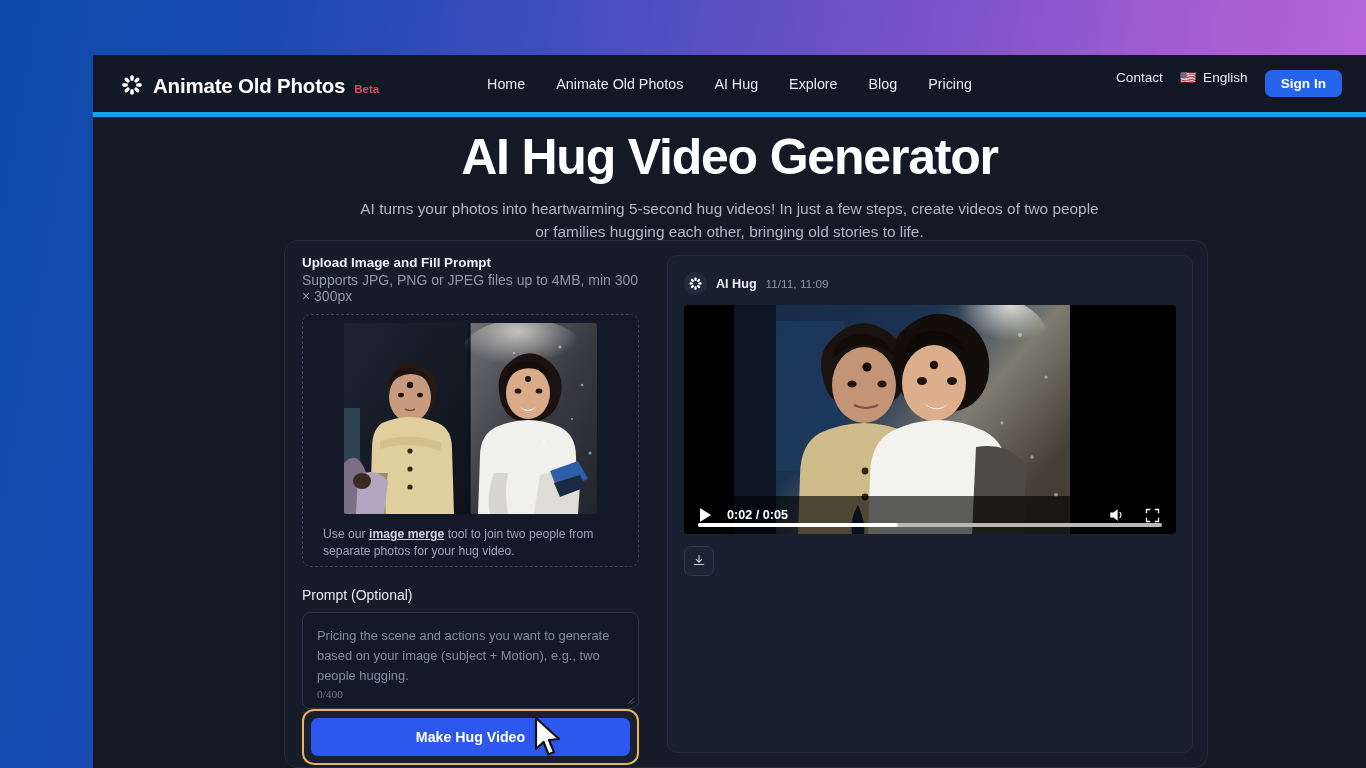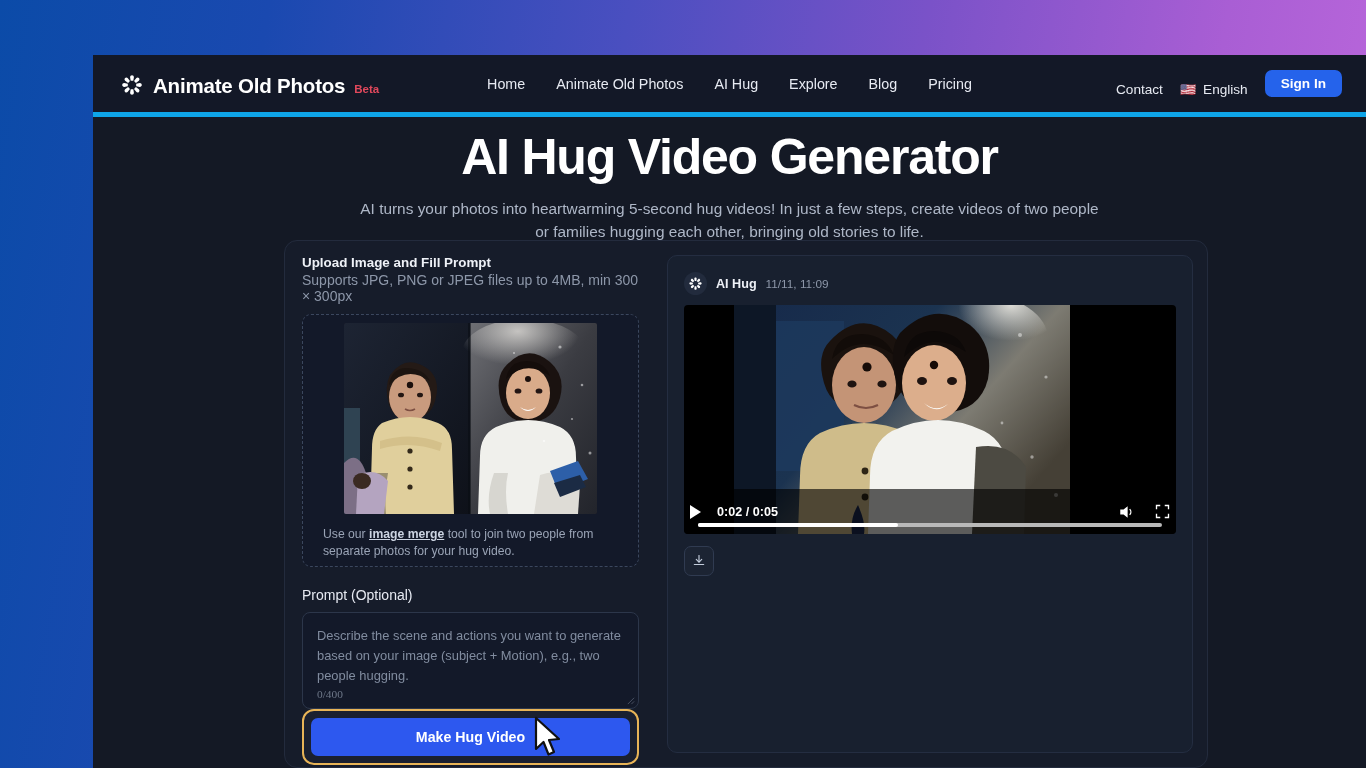--- a/index.html
+++ b/index.html
@@ -29,21 +29,21 @@
   .logo-icon { width: 24px; height: 24px; position: relative; top: 4px; flex: none; }
   .brand-name { color: #ffffff; font-size: 20.5px; font-weight: bold; letter-spacing: -0.2px; }
   .beta { color: #e0485c; font-size: 11.5px; font-weight: bold; }
 
   .nav-center {
     position: absolute; left: 0; right: 0;
     display: flex; justify-content: center; gap: 31px;
   }
   .nav-link { color: #e7eaf2; font-size: 14.3px; font-weight: 500; white-space: nowrap; cursor: pointer; }
 
-  .nav-right { position: absolute; right: 24px; display: flex; align-items: flex-end; gap: 17px; }
+  .nav-right { position: absolute; right: 24px; display: flex; align-items: flex-start; gap: 17px; }
   .nav-right .nav-link { font-size: 13.6px; }
   .lang { display: flex; align-items: center; gap: 7px; cursor: pointer; }
   .flag { font-size: 13px; }
   .signin {
     background: #2563eb; color: #fff;
     font-size: 13.6px; font-weight: bold;
     padding: 6px 16px; border-radius: 7px;
     border: none; cursor: pointer;
     font-family: "Liberation Sans", sans-serif;
   }
@@ -145,24 +145,24 @@
     margin-top: 10px;
     width: 100%; height: 229px;
     background: #000;
     border-radius: 4px;
     position: relative;
     overflow: hidden;
   }
   .video-frame { position: absolute; left: 50px; top: 0; width: 336px; height: 229px; overflow: hidden; }
   .controls {
     position: absolute; left: 0; right: 0; bottom: 0;
-    height: 45px;
+    height: 38px;
     background: rgba(0,0,0,0.62);
     display: flex; align-items: center;
-    padding: 0 6px;
+    padding: 0 16px;
   }
   .play-btn { width: 0; height: 0; border-left: 11px solid #fff; border-top: 7px solid transparent; border-bottom: 7px solid transparent; cursor: pointer; }
   .time { color: #fff; font-size: 12.6px; font-weight: bold; margin-left: 16px; }
   .ctl-spacer { flex: 1; }
   .ctl-icon { cursor: pointer; margin-left: 20px; display: flex; }
   .progress {
     position: absolute; left: 14px; right: 14px; bottom: 7px;
     height: 4px; background: #b9b9b9; border-radius: 2px;
   }
   .progress .fill { height: 100%; width: 43%; background: #ffffff; border-radius: 2px; }
@@ -298,21 +298,21 @@
                 <circle cx="228" cy="96" r="1.1"></circle>
             </g>
             <rect x="124" y="0" width="3" height="191" fill="#0a0c12" opacity="0.55"></rect>
           </svg>
         </div>
         <div class="hint"><span>Use our </span><a>image merge</a><span> tool to join two people from separate photos for your hug video.</span></div>
       </div>
 
       <div class="prompt-label">Prompt (Optional)</div>
       <div class="textarea-wrap">
-        <div class="placeholder">Describe the scene and actions you want to generate based on your image (subject + Motion), e.g., two people hugging.</div>
+        <div class="placeholder">Pricing the scene and actions you want to generate based on your image (subject + Motion), e.g., two people hugging.</div>
         <div class="counter">0/400</div>
         <svg class="resize-grip" viewBox="0 0 10 10">
             <path d="M9 2 L2 9 M9 6 L6 9" stroke="#8a94a6" stroke-width="1" fill="none"></path>
           </svg>
       </div>
 
       <div class="cta-highlight">
         <button class="cta">Make Hug Video</button>
       </div>
     </div>

